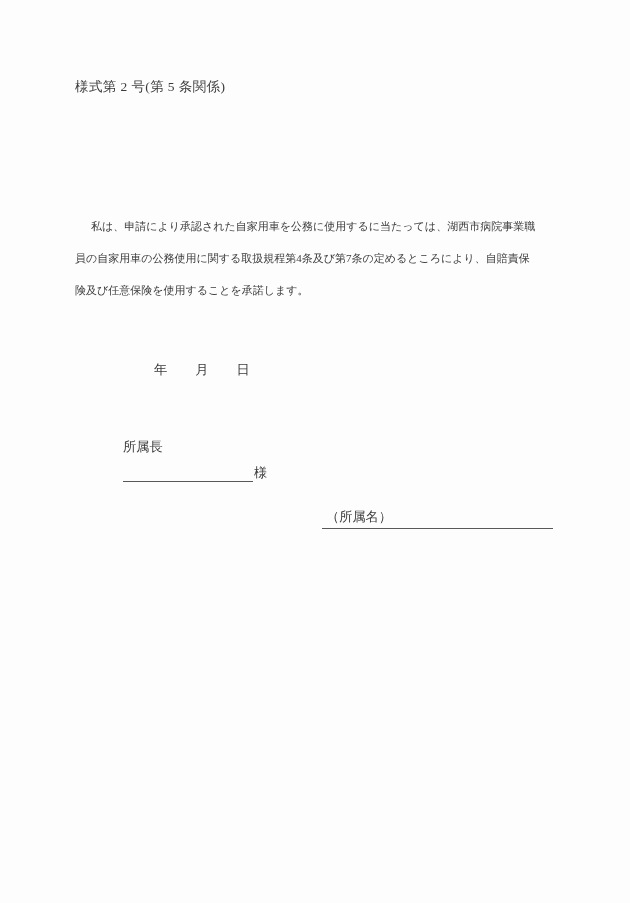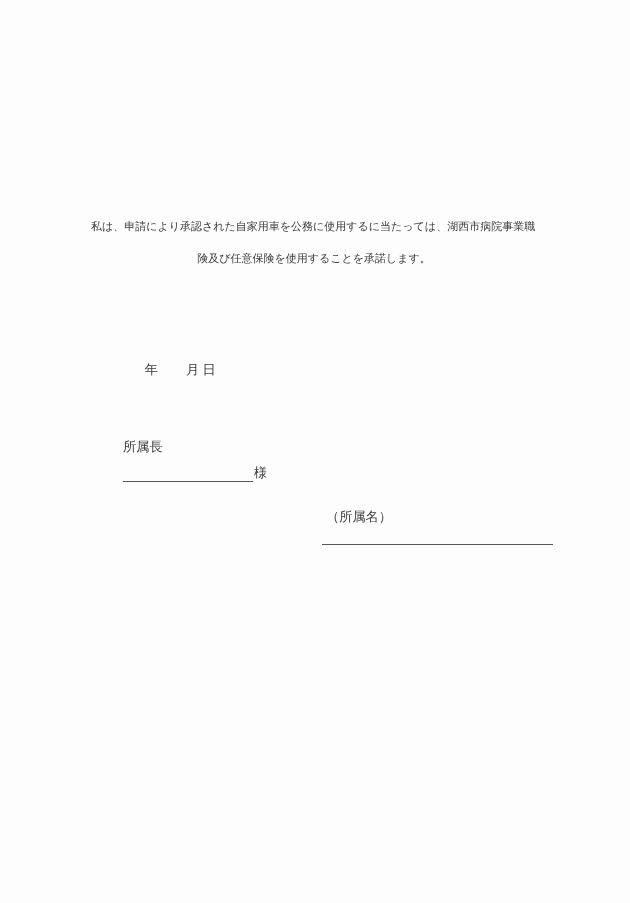--- a/index.html
+++ b/index.html
@@ -48,43 +48,41 @@
     left: 75px;
     top: 219px;
     width: 478px;
     font-size: 11px;
   }
   .body-line {
     display: flex;
     height: 32px;
     align-items: flex-start;
     white-space: nowrap;
-    justify-content: center;
   }
   .body-line.justified {
     justify-content: space-between;
   }
   .body-line.justified > span {
     display: inline-block;
   }
   .body-line.indented {
     padding-left: 16px;
   }
   .body-line.indented.justified > span:first-child {
     margin-left: 0;
   }
 
   
   .date-line {
     position: absolute;
-    left: 120px;
+    left: 154px;
     top: 361px;
     font-size: 13.2px;
     white-space: nowrap;
-    text-align: right;
   }
   .date-line .d-char {
     display: inline-block;
     width: 38px;
   }
   .date-line .d-char:last-child {
     width: auto;
   }
 
   
@@ -114,40 +112,44 @@
     margin-left: 1px;
   }
 
   
   .sig-field {
     position: absolute;
     left: 322px;
     width: 231px;
     font-size: 13.2px;
     border-bottom: 1px solid #585858;
-    padding-bottom: 18px;
+    padding-bottom: 2px;
     white-space: nowrap;
   }
   .sig-field.affiliation { top: 508px; }
   .sig-field.name        { top: 559px; }
   .sig-label {
     display: inline-block;
     padding-left: 4px;
   }
 </style>
 </head>
 <body>
 
 <div class="page">
 
+  <div class="form-number">様式第 2 号(第 5 条関係)</div>
 
 
   <div class="body-block">
     <div class="body-line indented justified">
       <span>私は、申請により承認された自家用車を公務に使用するに当たっては、湖西市病院事業職</span>
+    </div>
+    <div class="body-line justified">
+      <span>員の自家用車の公務使用に関する取扱規程第4条及び第7条の定めるところにより、自賠責保</span>
     </div>
     <div class="body-line">
       <span>険及び任意保険を使用することを承諾します。</span>
     </div>
   </div>
 
   <div class="date-line">
     <span class="d-char">年</span>
     <span class="d-char">月</span>
     <span class="d-char">日</span>

